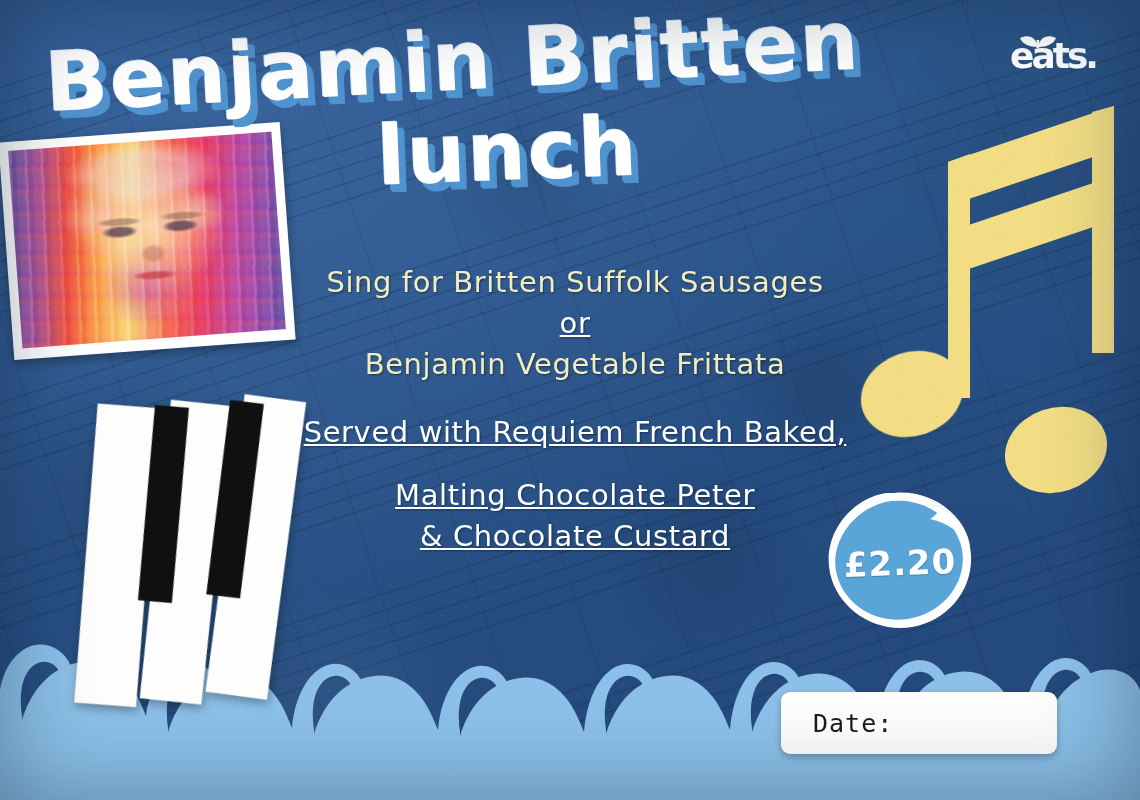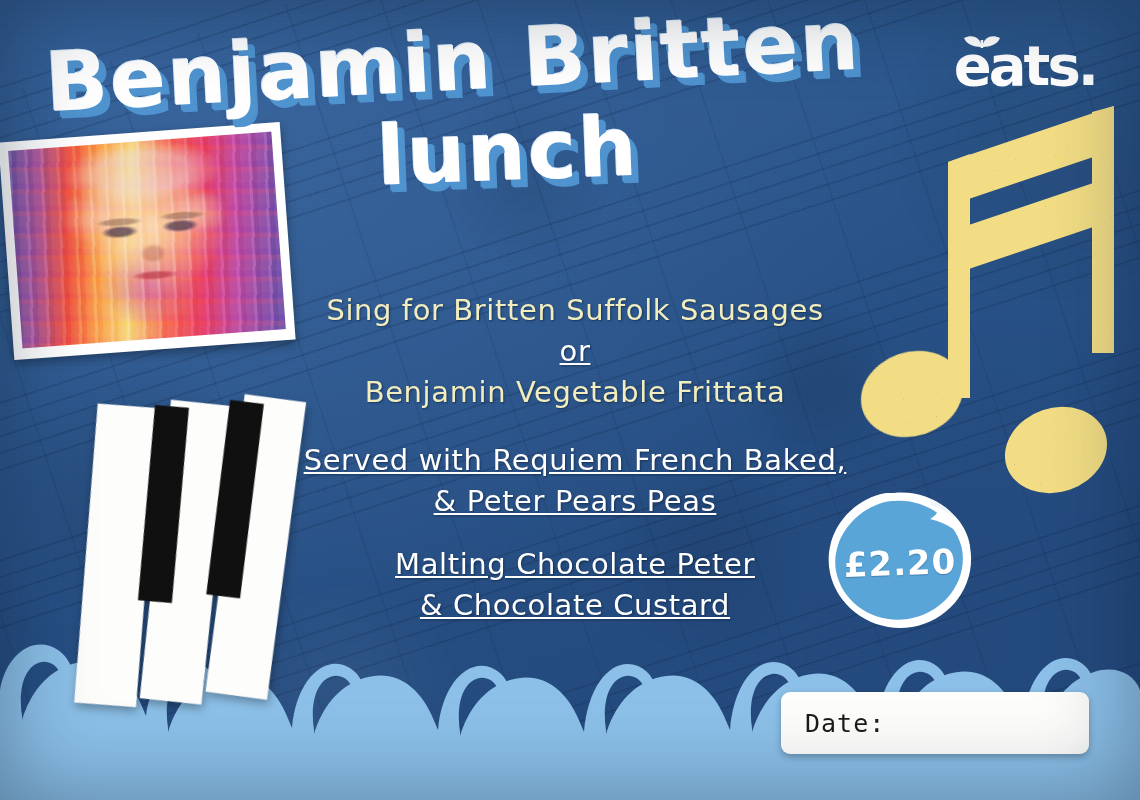--- a/index.html
+++ b/index.html
@@ -114,21 +114,21 @@
   
   .logo {
     position: absolute;
     right: 44px; top: 38px;
     z-index: 9;
     color: #ffffff;
   }
   .logo-word {
     font-family: "DejaVu Sans", sans-serif;
     font-weight: bold;
-    font-size: 56px;
+    font-size: 36px;
     letter-spacing: -3px;
     line-height: 1;
     color: #ffffff;
   }
   .logo-leaves {
     position: absolute;
     left: 8px; top: -7px;
     width: 40px; height: 18px;
   }
 
@@ -187,21 +187,20 @@
   }
 
   
   .menu {
     position: absolute;
     left: 245px; top: 262px;
     width: 660px;
     text-align: center;
     z-index: 6;
     font-family: "DejaVu Sans", sans-serif;
-    margin-top: 28px;
   }
   .menu p { margin: 0; }
   .m-line {
     font-size: 29px;
     line-height: 1.42;
     letter-spacing: .6px;
     text-shadow: 1px 1px 2px rgba(10,28,52,.55);
   }
   .m-cream { color: #f2edbe; }
   .m-white { color: #ffffff; text-decoration: underline; }
@@ -271,27 +270,28 @@
     height: 196px;
     top: 22px;
   }
   .bkey.b1 { left: 54px;  transform: rotate(-4deg); top: 30px; }
   .bkey.b2 { left: 124px; transform: rotate(-2deg); top: 14px; }
 
   
   .datebox {
     position: absolute;
     left: 781px; top: 692px;
-    width: 308px; height: 62px;
+    width: 268px; height: 62px;
     background: #fdfdfb;
     border-radius: 9px;
     box-shadow: 0 3px 7px rgba(0,0,0,.28);
     z-index: 10;
     display: flex;
     align-items: center;
+    padding-left: 8px;
   }
   .date-label {
     font-family: "DejaVu Sans Mono", monospace;
     font-size: 25px;
     color: #1b1b1b;
     margin-left: 24px;
     letter-spacing: 1px;
   }
   .date-dots {
     flex: 1;
@@ -436,21 +436,20 @@
   </div>
 
   <div class="menu">
     <p class="m-line m-cream">Sing for Britten Suffolk Sausages</p>
     <p class="m-line m-white">or</p>
     <p class="m-line m-cream">Benjamin Vegetable Frittata</p>
 
     <div class="m-gap"></div>
 
     <p class="m-line m-white">Served with Requiem French Baked,</p>
-    <p class="m-line m-white">&amp; Peter Pears Peas</p>
 
     <div class="m-gap-sm"></div>
 
     <p class="m-line m-white">Malting Chocolate Peter</p>
     <p class="m-line m-white">&amp; Chocolate Custard</p>
   </div>
 
   <div class="sticker">
     <svg width="164" height="146" viewBox="0 0 164 146" aria-hidden="true">
       <path d="M76 6 C112 2 146 26 152 60 C159 98 132 134 94 140

